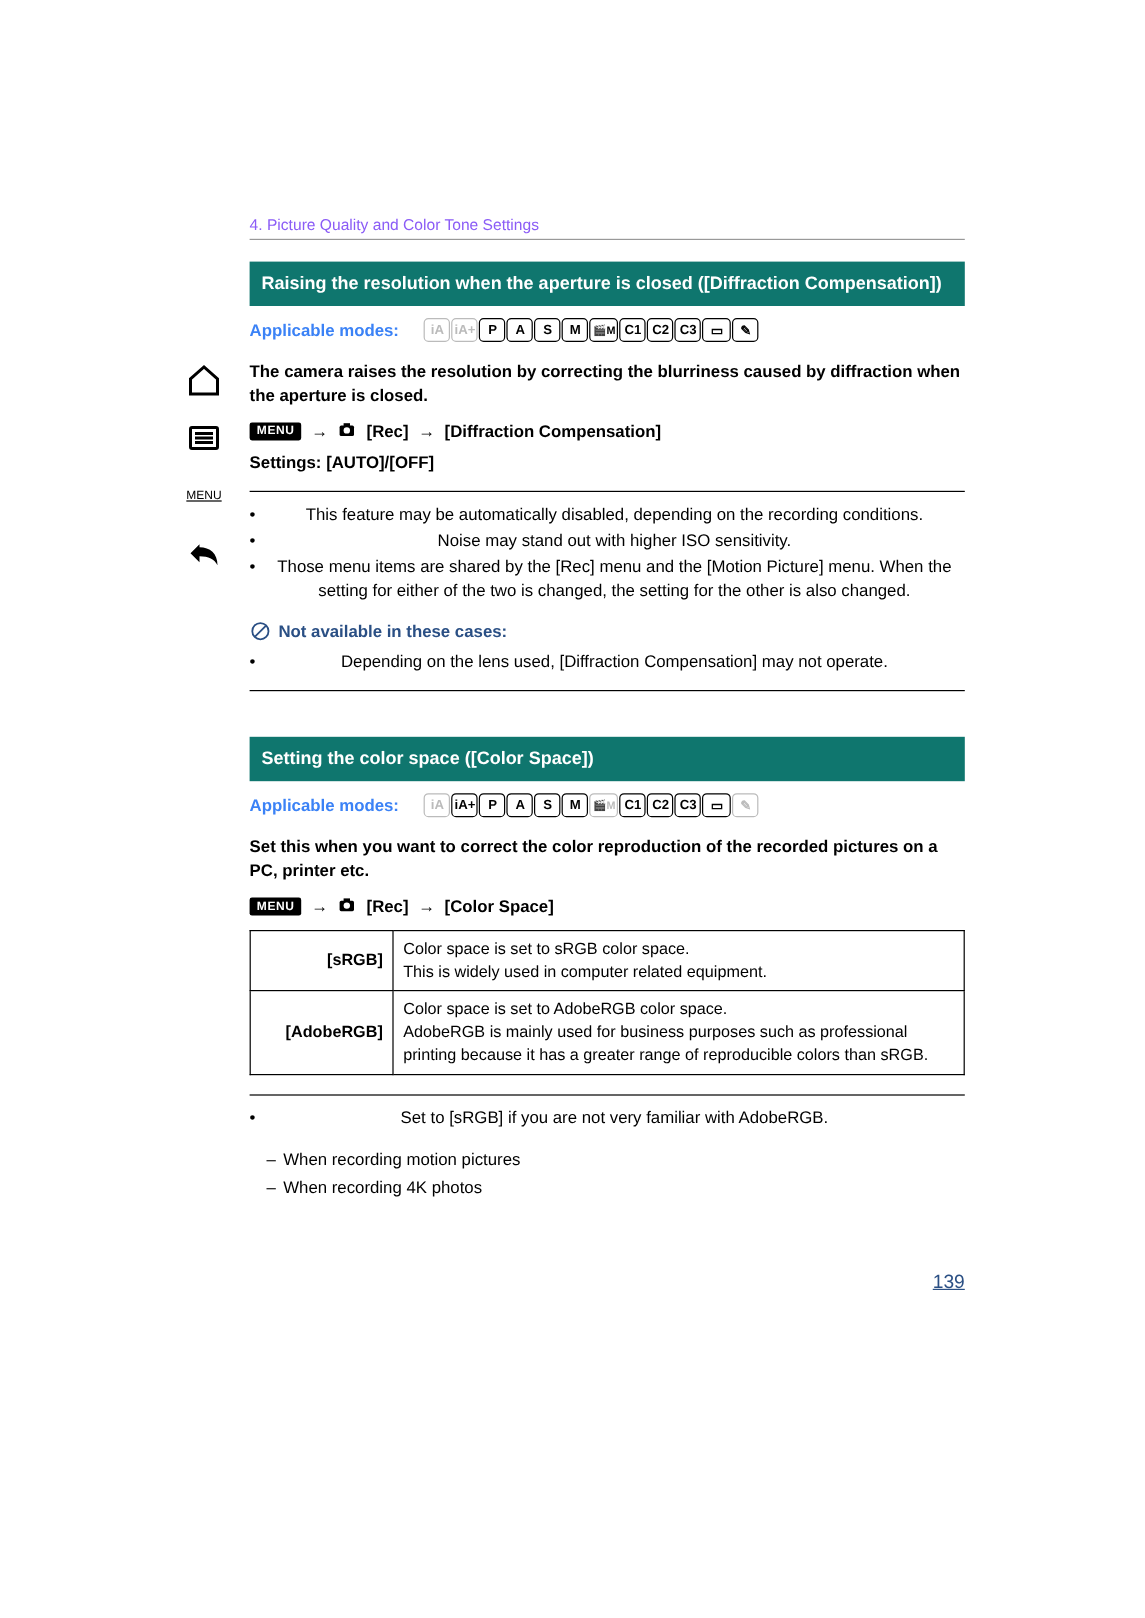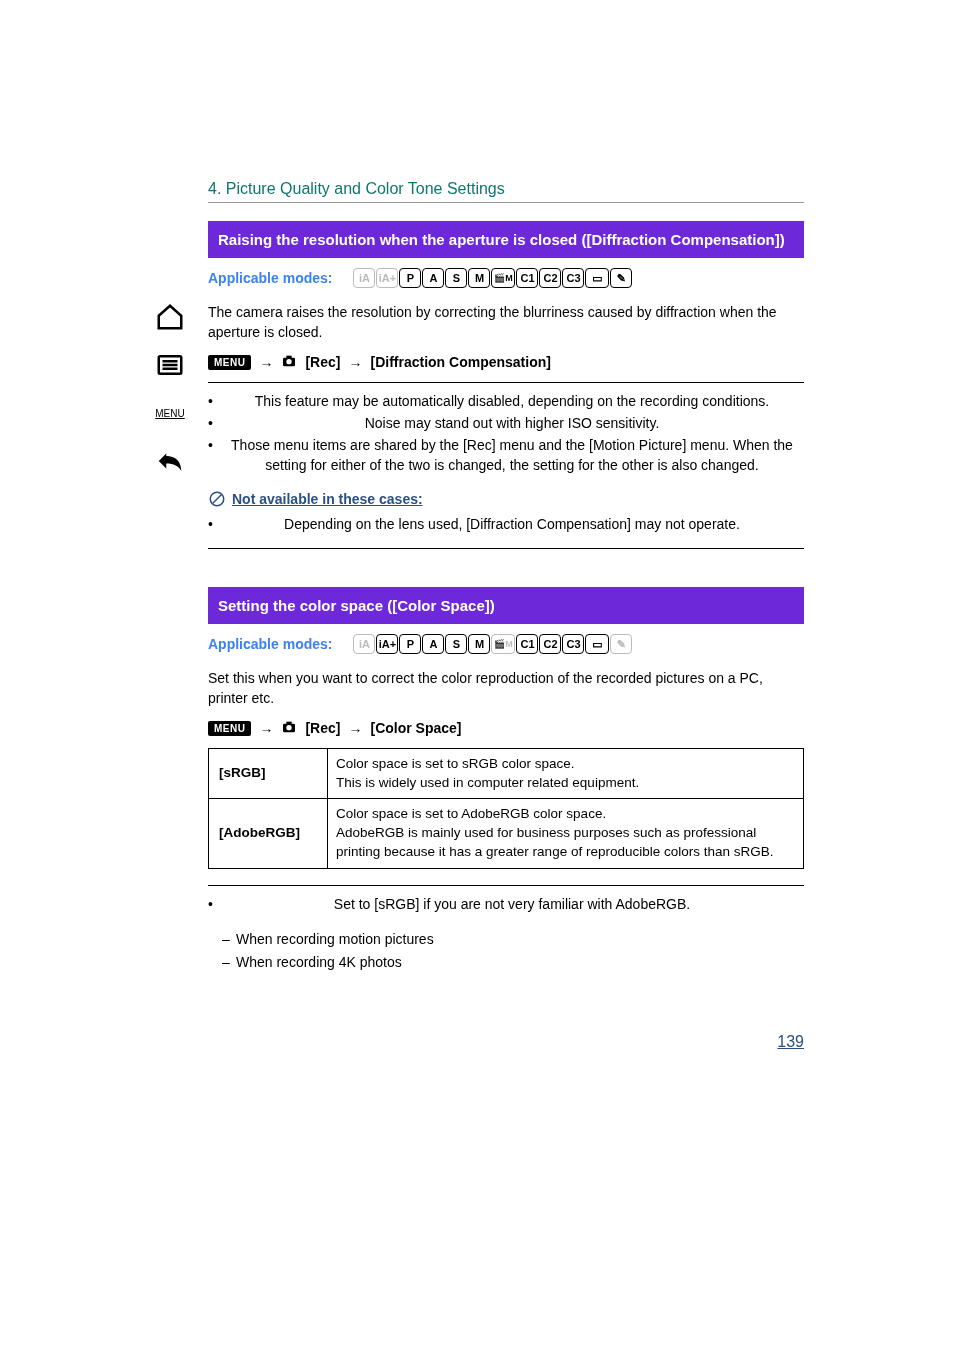--- a/index.html
+++ b/index.html
@@ -30,28 +30,28 @@
     height: 34px;
     display: flex;
     align-items: center;
     justify-content: center;
   }
   .content {
     flex: 1;
     padding-right: 150px;
   }
   .breadcrumb {
-    font-size: 16px;
-    color: #0f766e;
+    font-size: 13px;
+    color: #8b5cf6;
     border-bottom: 1px solid #999;
     padding-bottom: 4px;
     margin-bottom: 18px;
   }
   .blue-band {
-    background: #6d28d9;
+    background: #0f766e;
     color: #fff;
     font-weight: bold;
     font-size: 15px;
     padding: 8px 10px;
     margin-bottom: 10px;
     line-height: 1.4;
   }
   .applicable-row {
     display: flex;
     align-items: center;
@@ -87,20 +87,21 @@
   .mode-icon.movie {
     width: 22px;
     font-size: 9px;
   }
   .mode-icon.pan {
     width: 22px;
   }
   .body-text {
     margin: 10px 0;
     line-height: 1.45;
+    font-weight: bold;
   }
   .menu-path {
     display: flex;
     align-items: center;
     gap: 8px;
     margin: 8px 0;
     font-weight: bold;
   }
   .menu-pill {
     display: inline-block;
@@ -155,21 +156,20 @@
     position: absolute;
     left: 0;
   }
   .na-header {
     color: #2a4f84;
     font-weight: bold;
     display: flex;
     align-items: center;
     gap: 6px;
     margin-top: 6px;
-    text-decoration: underline;
   }
   .na-icon {
     width: 18px;
     height: 18px;
   }
   .divider {
     border-top: 1px solid #000;
     margin: 10px 0 8px 0;
   }
   .spacer {
@@ -182,21 +182,21 @@
   }
   table.options td {
     border: 1px solid #000;
     padding: 6px 8px;
     vertical-align: middle;
     font-size: 13.5px;
     line-height: 1.4;
   }
   table.options td.lbl {
     font-weight: bold;
-    text-align: left;
+    text-align: right;
     width: 100px;
     padding-left: 10px;
   }
   .page-num {
     text-align: right;
     margin-top: 60px;
     font-size: 16px;
     color: #2a4f84;
     text-decoration: underline;
   }
@@ -260,20 +260,21 @@
             <rect x="3" y="7" width="18" height="13" rx="2"></rect>
             <rect x="8" y="4" width="8" height="4"></rect>
             <circle cx="12" cy="13" r="4" fill="#fff"></circle>
           </svg>
       </span>
       <span>[Rec]</span>
       <span class="arrow">→</span>
       <span>[Diffraction Compensation]</span>
     </div>
 
+    <div class="settings-line">Settings: [AUTO]/[OFF]</div>
 
     <div class="divider"></div>
     <ul class="bullet-list" id="s1bullets">
         <li>This feature may be automatically disabled, depending on the recording conditions.</li>
         <li>Noise may stand out with higher ISO sensitivity.</li>
         <li>Those menu items are shared by the [Rec] menu and the [Motion Picture] menu. When the setting for either of the two is changed, the setting for the other is also changed.</li>
       </ul>
 
     <div class="na-header">
       <svg class="na-icon" viewBox="0 0 24 24" fill="none" stroke="#2a4f84" stroke-width="2">

